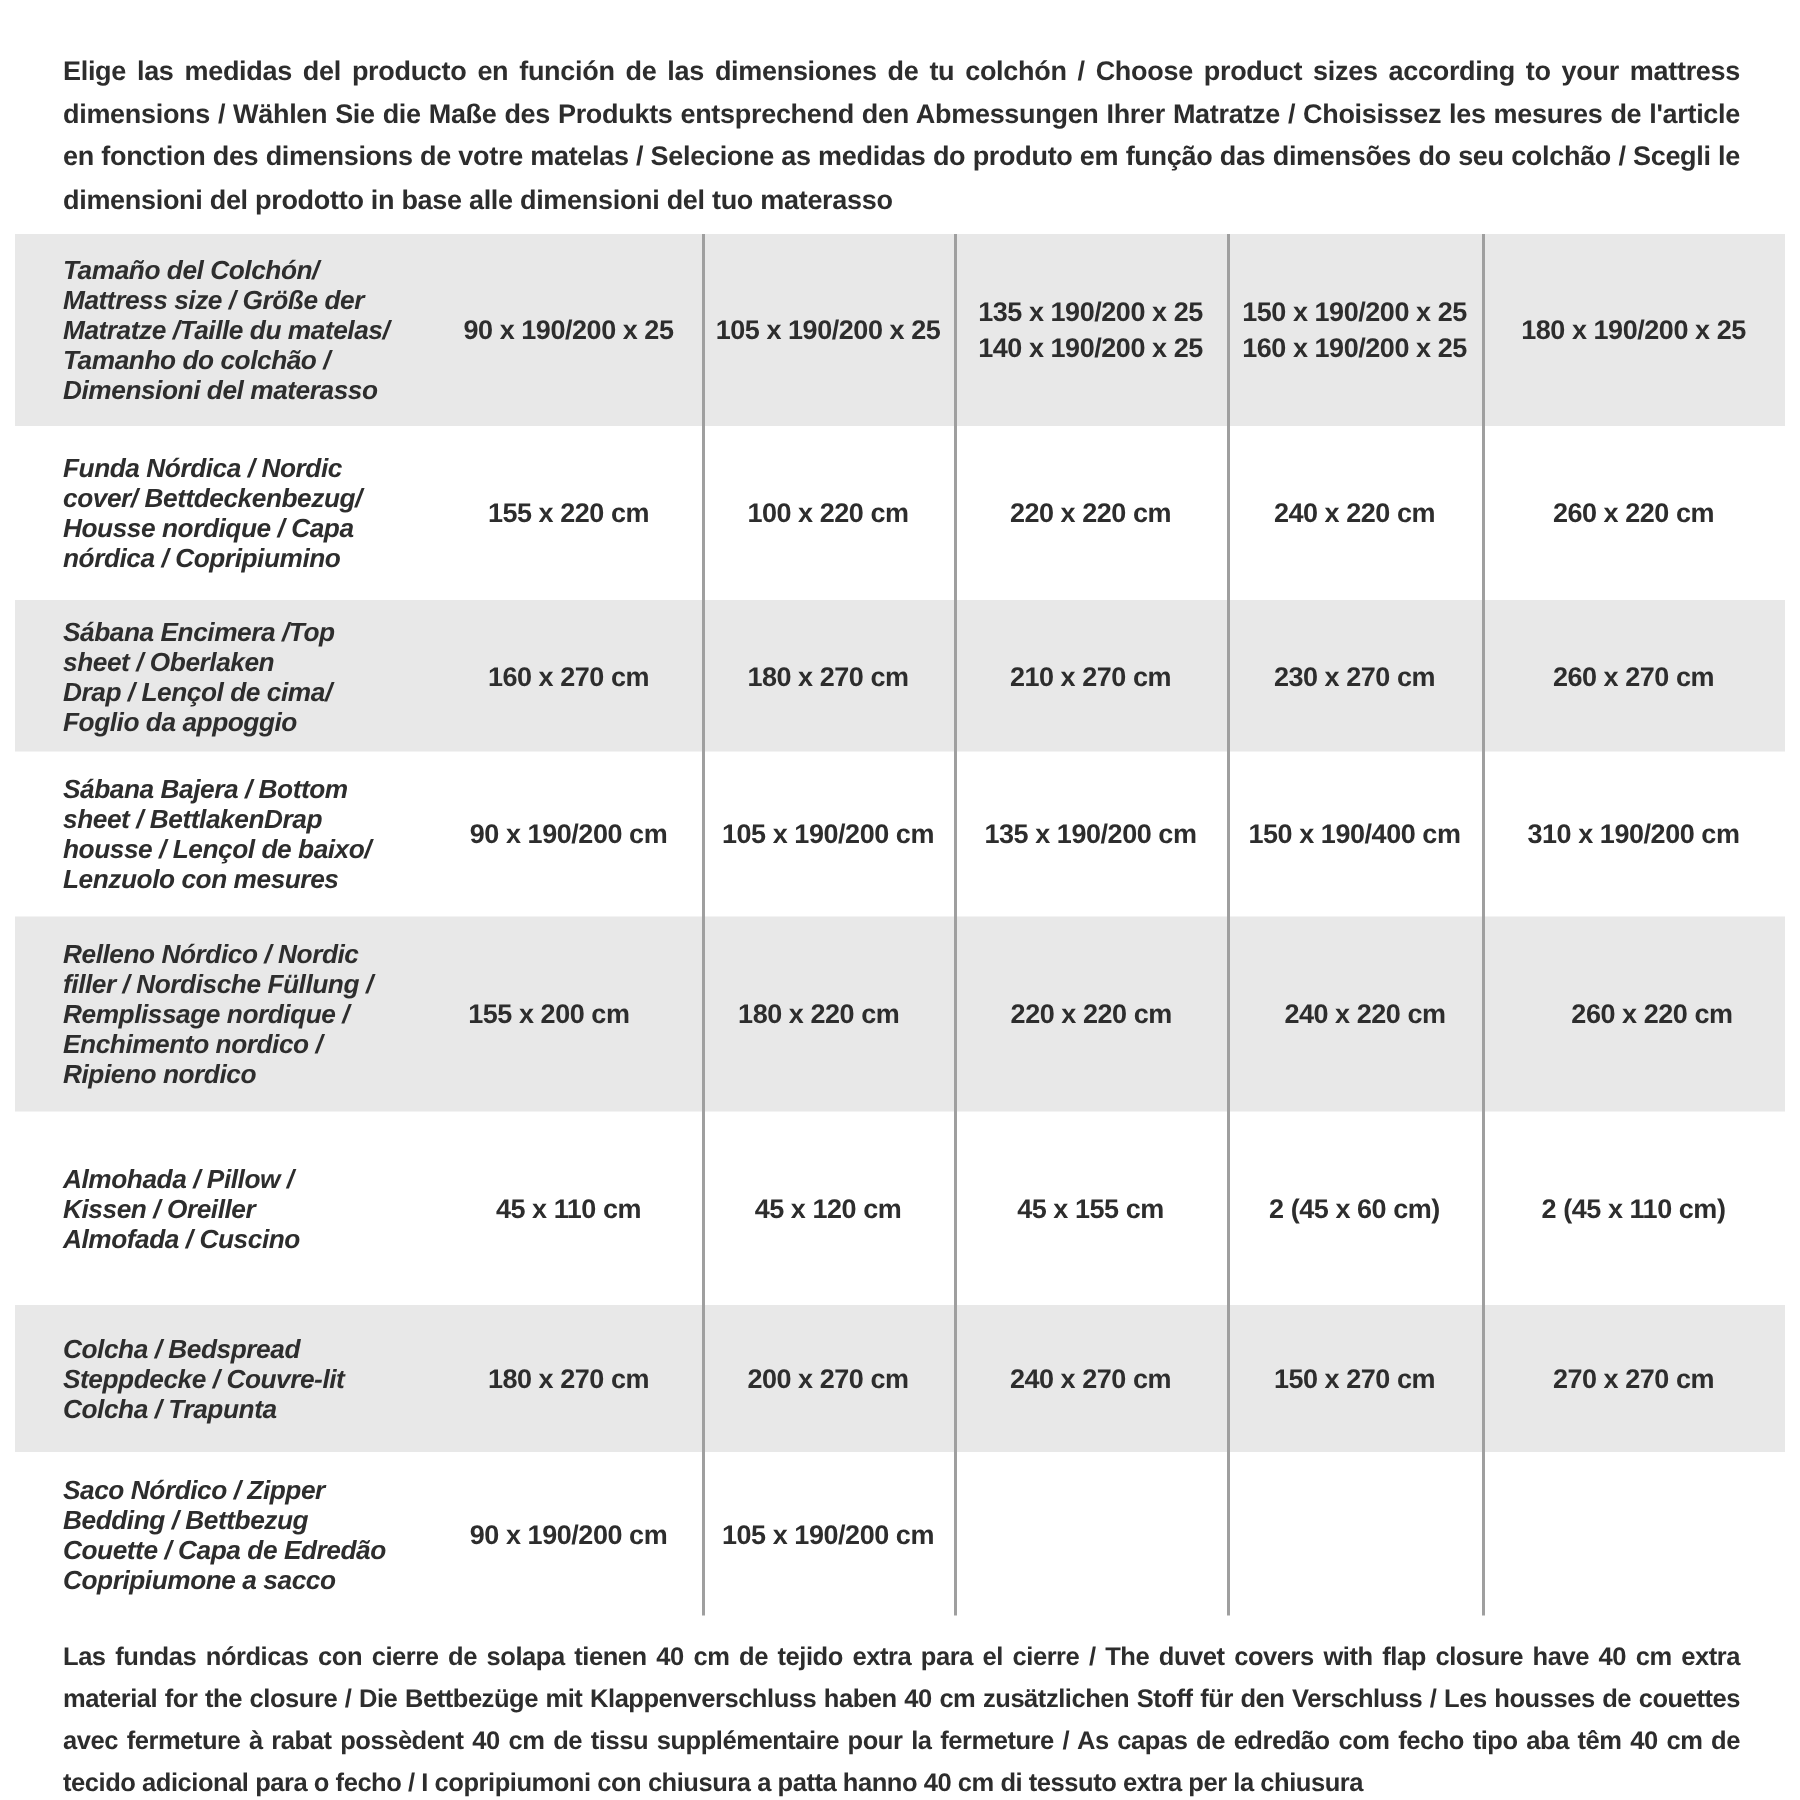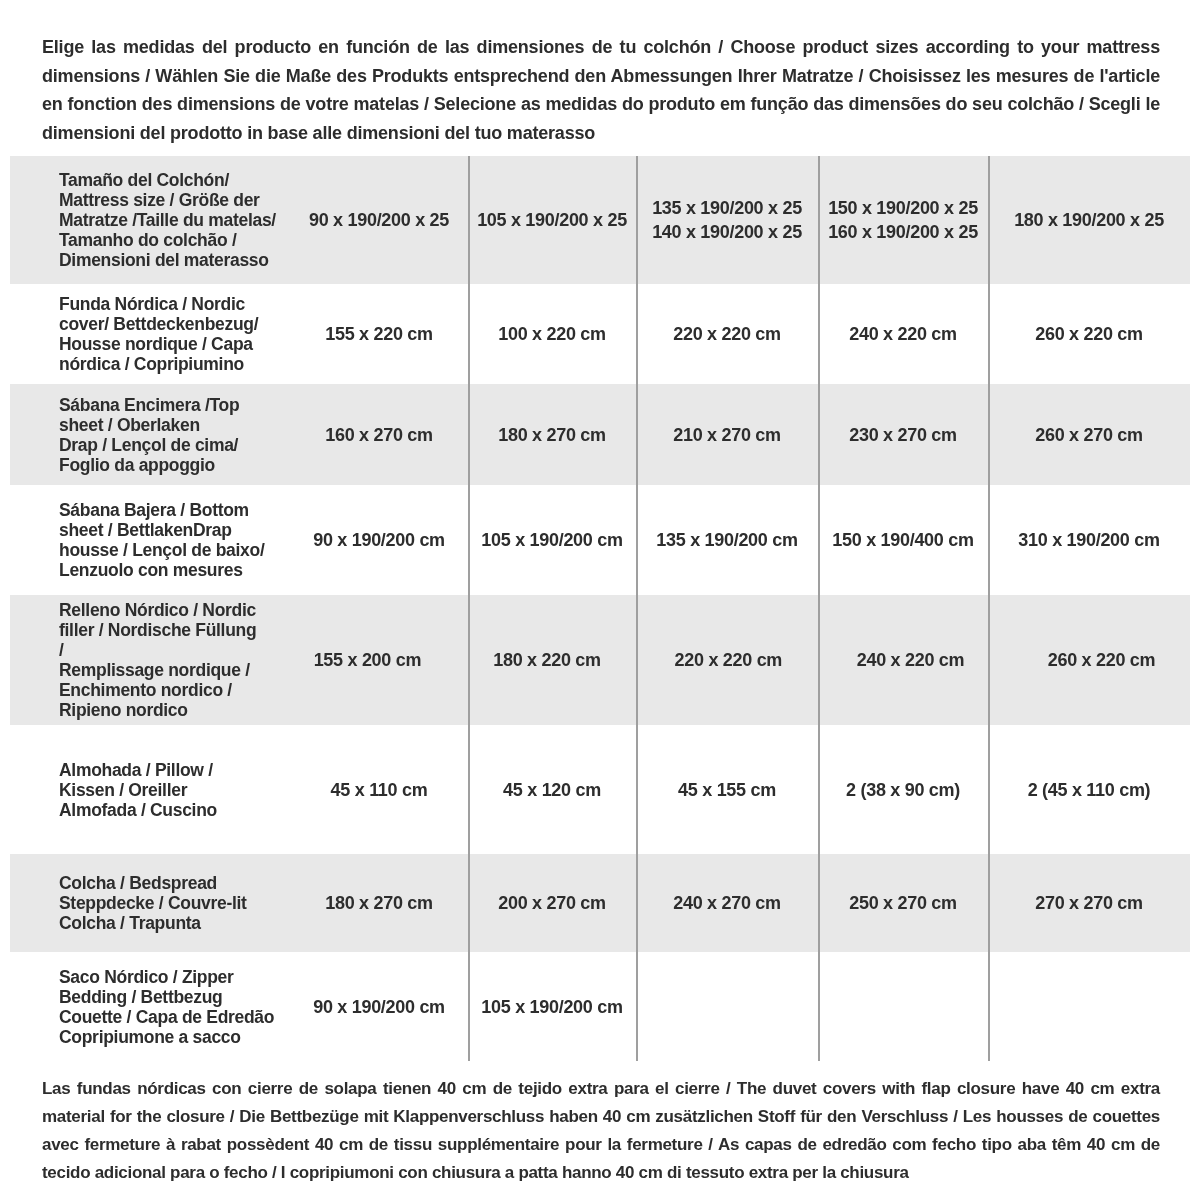--- a/index.html
+++ b/index.html
@@ -37,21 +37,21 @@
   }
   .v1 { left: 458px; }
   .v2 { left: 626px; }
   .v3 { left: 808px; }
   .v4 { left: 978px; }
 
   .t-row { display: flex; width: 1180px; }
   .t-row.shade { background: var(--shade, #e8e8e8); }
 
   .rows .t-row:nth-child(1) { height: 128px; }
-  .rows .t-row:nth-child(2) { height: 100px; }
+  .rows .t-row:nth-child(2) { height: 116px; }
   .rows .t-row:nth-child(3) { height: 101px; }
   .rows .t-row:nth-child(4) { height: 110px; }
   .rows .t-row:nth-child(5) { height: 130px; gap: 28px; }
   .rows .t-row:nth-child(6) { height: 129px; }
   .rows .t-row:nth-child(7) { height: 98px; }
   .rows .t-row:nth-child(8) { height: 109px; }
 
   .cell {
     display: flex;
     align-items: center;
@@ -59,23 +59,24 @@
     white-space: pre-line;
     text-align: center;
     font-size: 18px;
     line-height: 24px;
     letter-spacing: -0.3px;
   }
   .cell.label {
     width: 280px;
     justify-content: flex-start;
     text-align: left;
-    padding-left: 49px;
+    padding-left: 32px;
     font-size: 17.5px;
     line-height: 20px;
+    font-style: italic;
   }
   .cell.c2 { width: 178px; }
   .cell.c3 { width: 168px; }
   .cell.c4 { width: 182px; }
   .cell.c5 { width: 170px; }
   .cell.c6 { width: 202px; border-radius: 11px; }
 
   .footnote {
     margin: 14px 40px 0 42px;
     width: 1118px;
@@ -164,32 +165,32 @@
         <div class="cell c6">260 x 220 cm</div>
       </div>
 
       <div class="t-row">
         <div class="cell label">Almohada  / Pillow /
 Kissen / Oreiller
 Almofada / Cuscino</div>
         <div class="cell c2">45 x 110 cm</div>
         <div class="cell c3">45 x 120 cm</div>
         <div class="cell c4">45 x 155 cm</div>
-        <div class="cell c5">2 (38 x 90 cm)</div>
+        <div class="cell c5">2 (45 x 60 cm)</div>
         <div class="cell c6">2 (45 x 110 cm)</div>
       </div>
 
       <div class="t-row shade">
         <div class="cell label">Colcha / Bedspread
 Steppdecke / Couvre-lit
 Colcha / Trapunta</div>
         <div class="cell c2">180 x 270 cm</div>
         <div class="cell c3">200 x 270 cm</div>
         <div class="cell c4">240 x 270 cm</div>
-        <div class="cell c5">250 x 270 cm</div>
+        <div class="cell c5">150 x 270 cm</div>
         <div class="cell c6">270 x 270 cm</div>
       </div>
 
       <div class="t-row">
         <div class="cell label">Saco Nórdico / Zipper
 Bedding / Bettbezug
 Couette  / Capa de Edredão
 Copripiumone a sacco</div>
         <div class="cell c2">90 x 190/200 cm</div>
         <div class="cell c3">105 x 190/200 cm</div>

